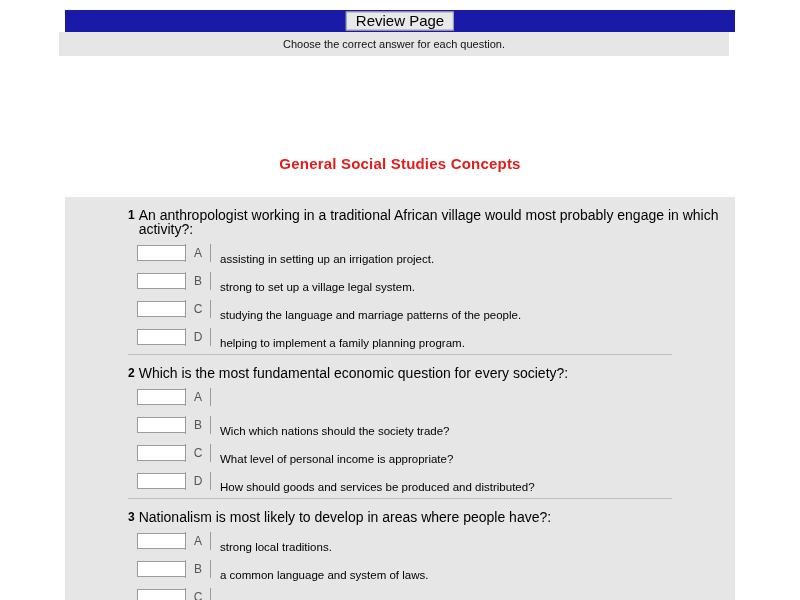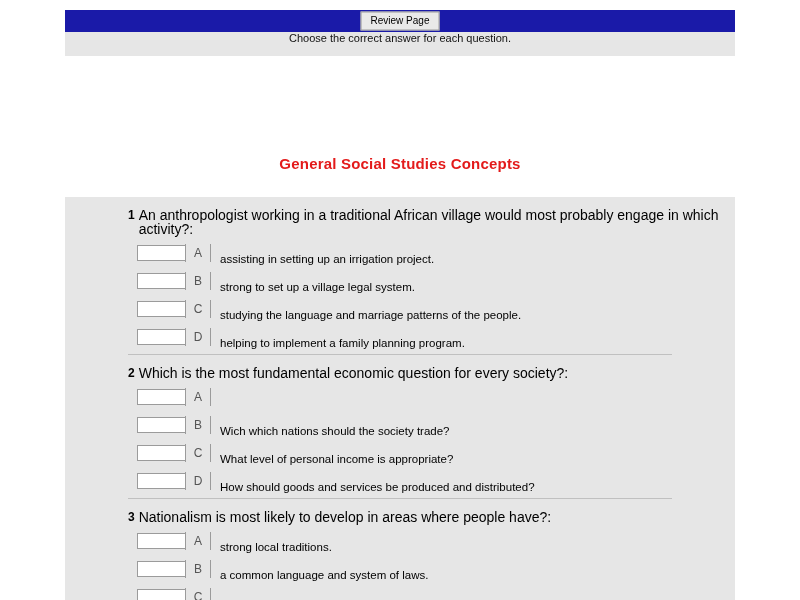--- a/index.html
+++ b/index.html
@@ -29,36 +29,37 @@
     background: #1a1aa8;
   }
   .topbar-button {
     position: absolute;
     left: 50%;
     top: 50%;
     transform: translate(-50%, -50%);
     background: #e9e9e9;
     border: 1px solid #9a9a9a;
     color: #000000;
-    font-size: 10px;
+    font-size: 15px;
     line-height: 12px;
     padding: 2px 9px 3px 9px;
     white-space: nowrap;
     font-family: "Liberation Sans", sans-serif;
   }
 
   
   .instructions {
     position: absolute;
-    left: 65px;
+    left: 59px;
     top: 32px;
     width: 670px;
     height: 24px;
     background: #e6e6e6;
     display: flex;
+    align-items: center;
     justify-content: center;
     font-size: 11px;
     color: #111111;
   }
 
   
   .title {
     position: absolute;
     left: 65px;
     top: 155px;

